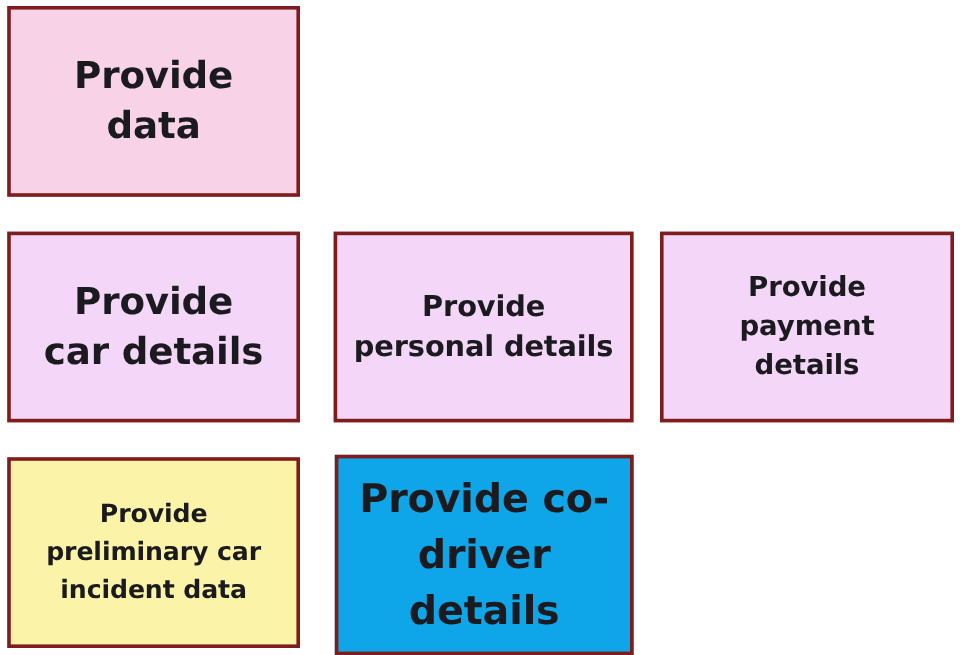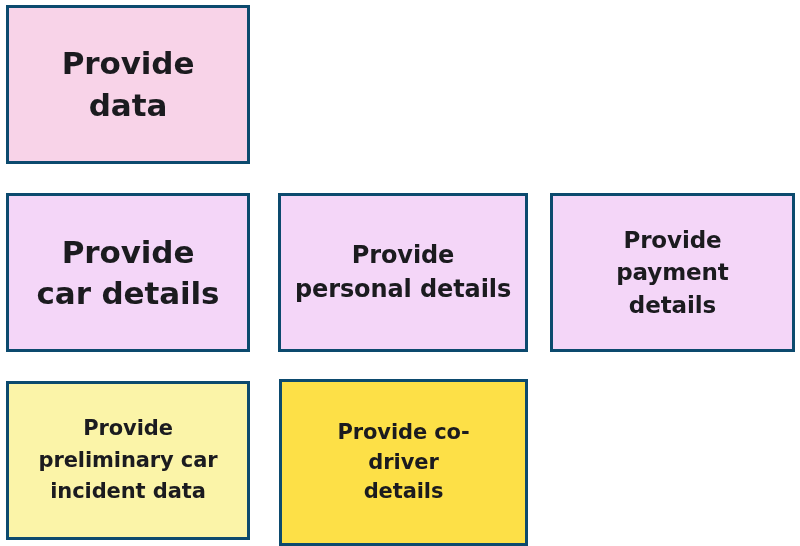--- a/index.html
+++ b/index.html
@@ -19,21 +19,21 @@
     position: absolute;
     left: 0;
     top: 0;
     width: 800px;
     height: 546px;
     background: #ffffff;
   }
   .task-box {
     position: absolute;
     box-sizing: border-box;
-    border: 3px solid #0c4a6e;
+    border: 3px solid #7f1d1d;
     display: flex;
     align-items: center;
     justify-content: center;
     text-align: center;
     color: #1b1b1f;
     font-weight: 700;
     line-height: 1.30;
     letter-spacing: -0.1px;
     padding: 18px 6px;
     overflow: hidden;
@@ -53,21 +53,21 @@
 
   #box-personal-details    { left:278px; top:193px; width:250px; height:159px; background:#f4d6f8; font-size:24px; }
   #box-personal-details .label { line-height: 1.40; }
 
   #box-payment-details     { left:550px; top:193px; width:245px; height:159px; background:#f4d6f8; font-size:23px; }
   #box-payment-details .label { line-height: 1.42; }
 
   #box-preliminary-incident{ left:6px;   top:381px; width:244px; height:159px; background:#fbf4a8; font-size:21px; }
   #box-preliminary-incident .label { line-height: 1.52; }
 
-  #box-codriver-details    { left:279px; top:379px; width:249px; height:167px; background:#fde047; font-size:21px; }
+  #box-codriver-details    { left:279px; top:379px; width:249px; height:167px; background:#0ea5e9; font-size:33px; }
   #box-codriver-details .label { line-height: 1.40; }
 </style>
 </head>
 <body>
 
 <div id="canvas">
 
   <div class="task-box" id="box-provide-data">
     <span class="label">Provide
 data</span>

